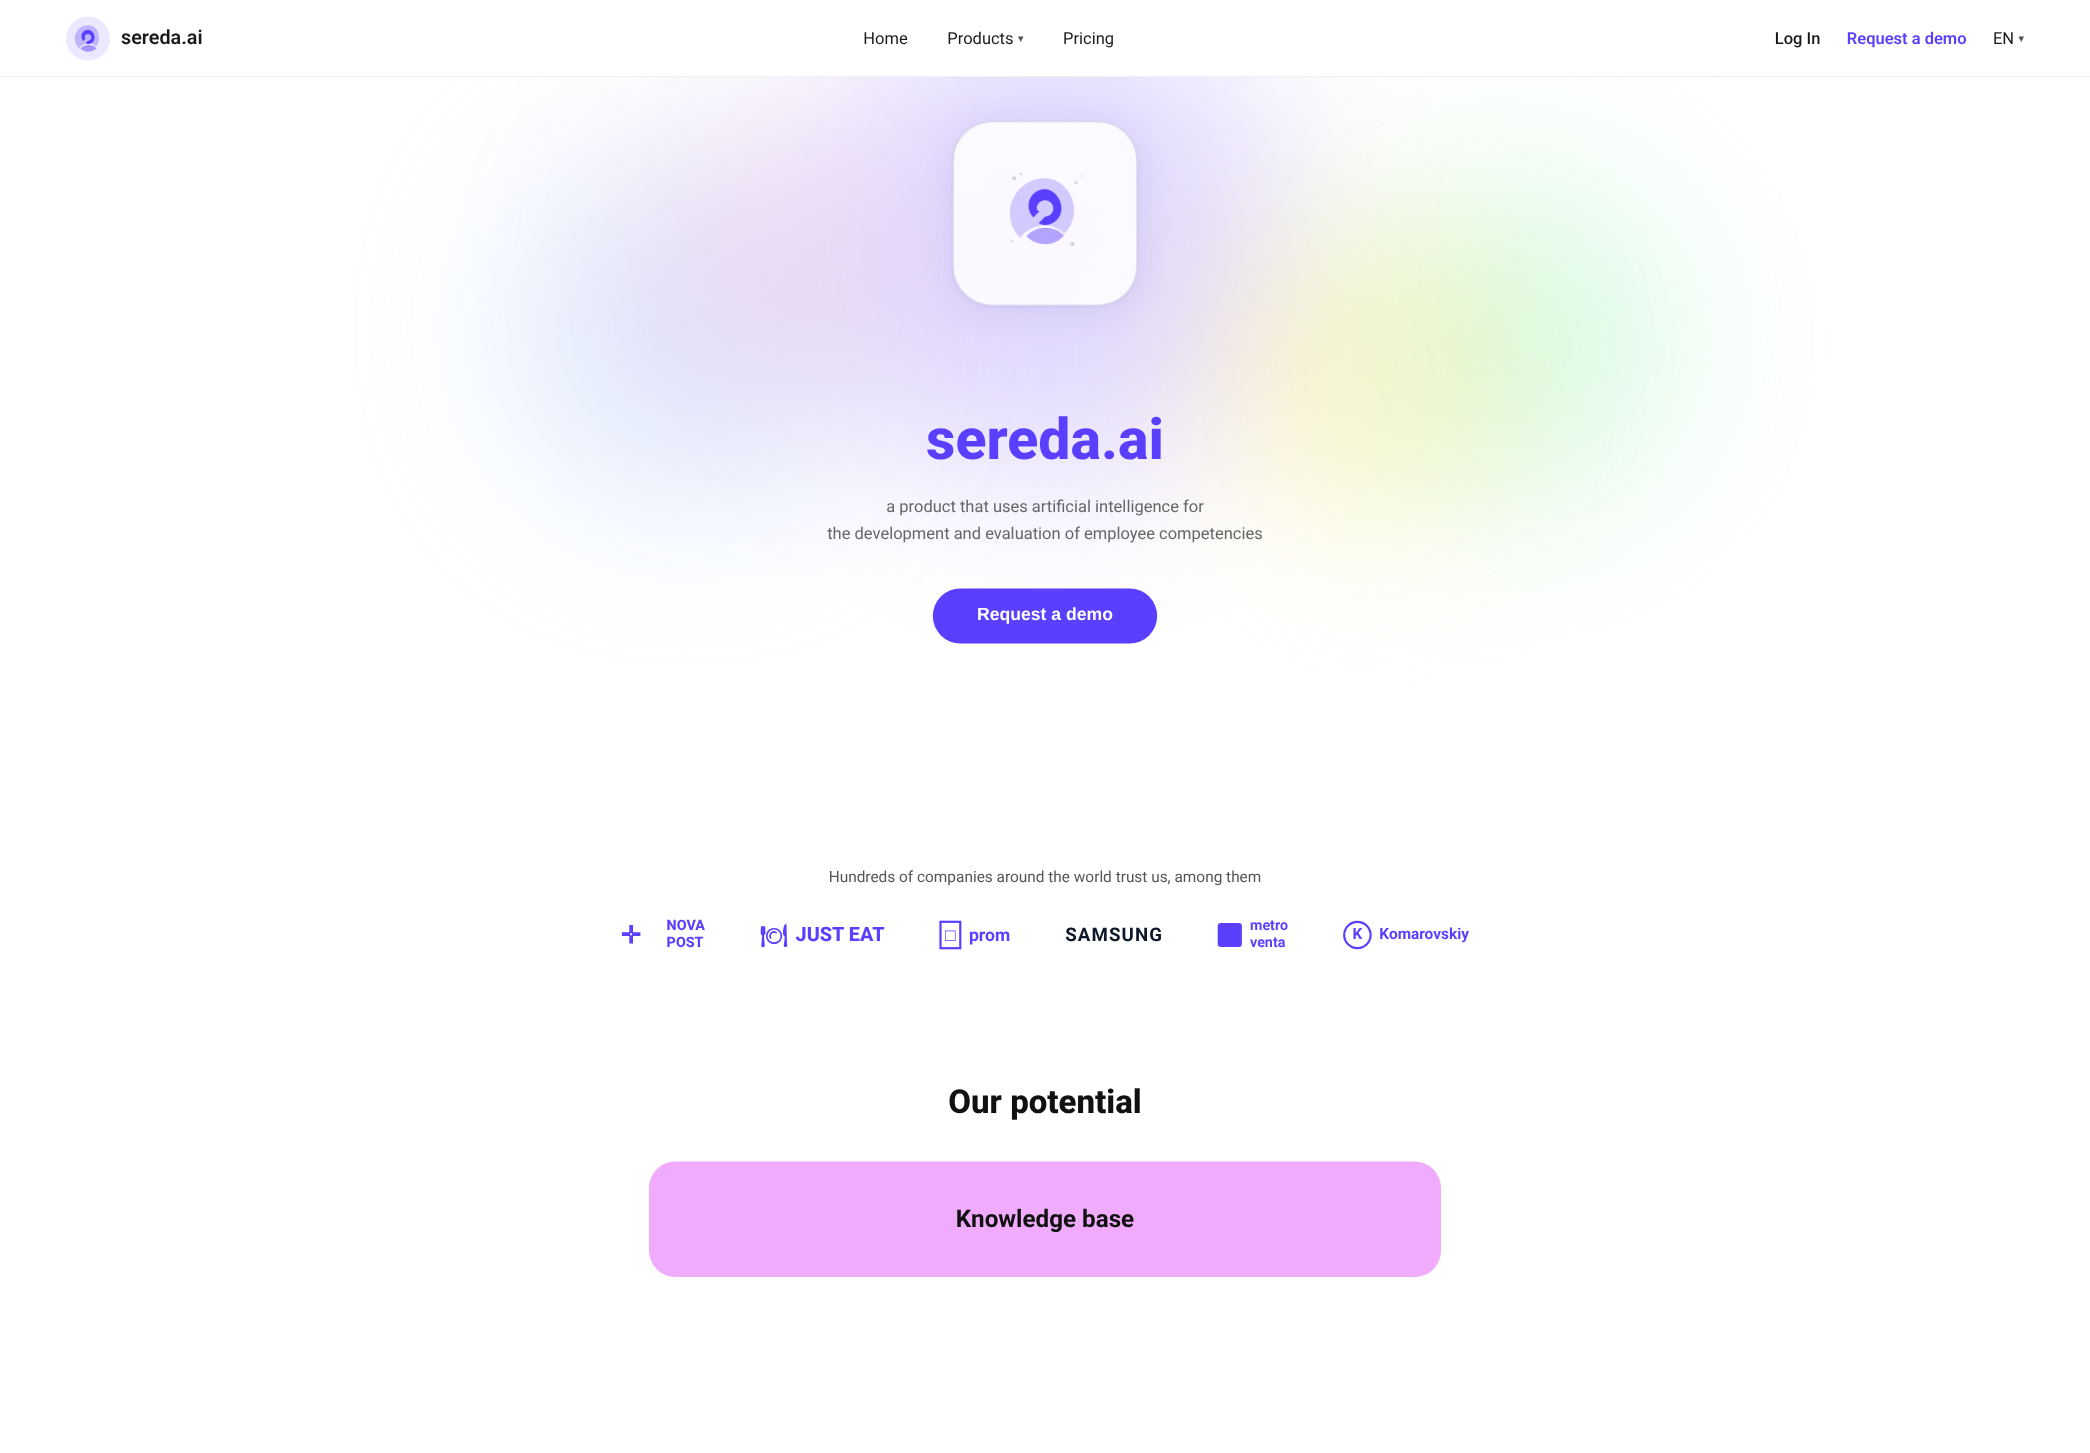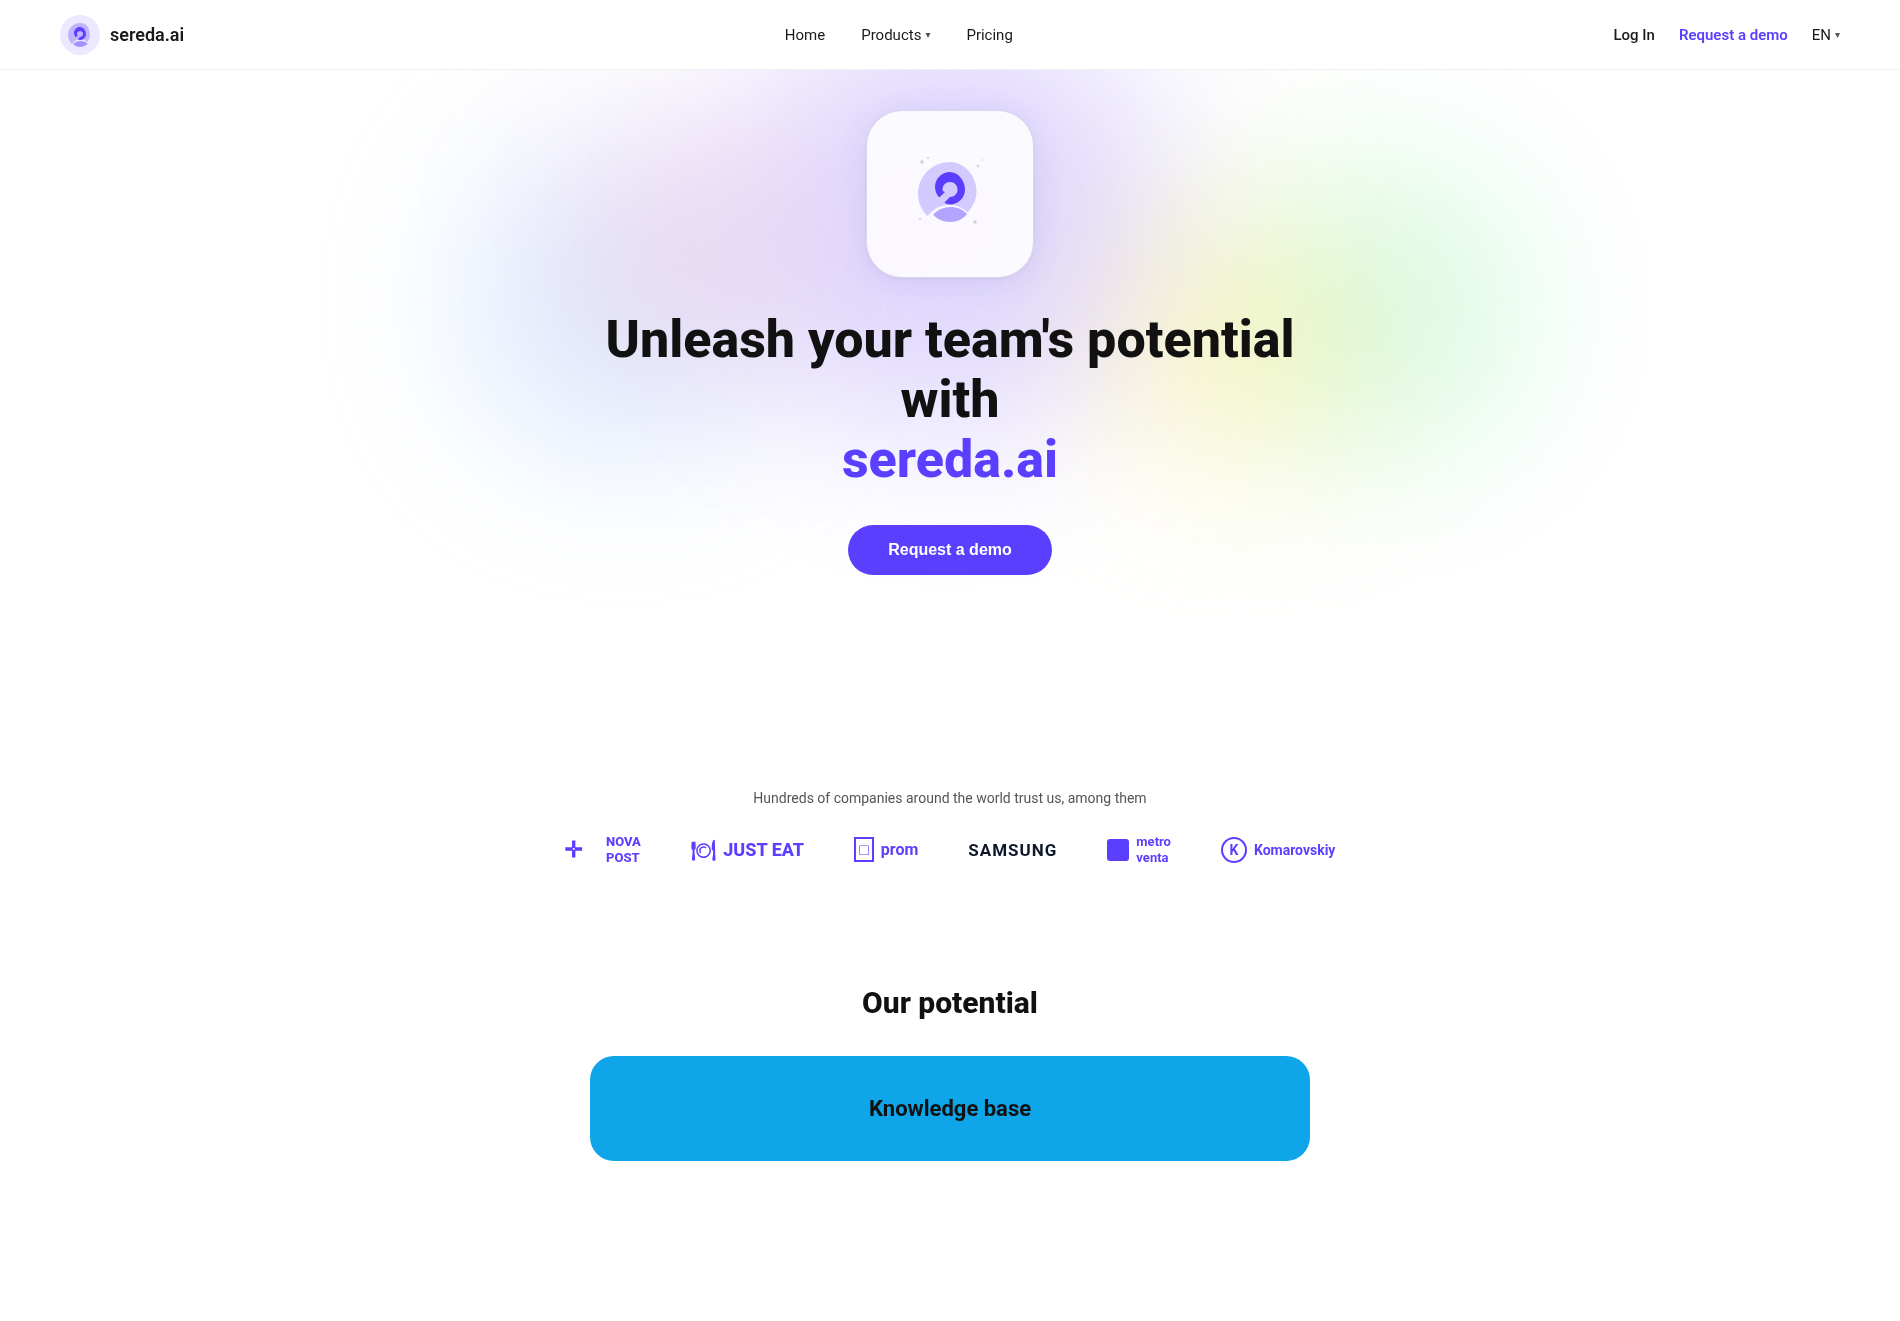--- a/index.html
+++ b/index.html
@@ -234,21 +234,21 @@
       align-items: center;
       padding: 60px 20px 40px;
     }
     .section-title {
       font-size: 30px;
       font-weight: 800;
       color: #111;
       margin-bottom: 36px;
     }
     .product-card {
-      background: #0ea5e9;
+      background: #f0abfc;
       border-radius: 24px;
       width: 720px;
       max-width: 95vw;
       padding: 40px 48px;
       display: flex;
       flex-direction: column;
       align-items: center;
     }
     .product-card-title {
       font-size: 22px;
@@ -313,25 +313,28 @@
         <circle cx="20" cy="75" r="1.2" fill="#aaa" opacity="0.4"></circle>
 
         <path d="M50 18C32.327 18 18 32.327 18 50C18 58.75 21.75 66.75 27.75 72.25C32.25 65.5 40.25 61 49.25 61C56.25 61 62.75 63.75 67.5 68.5C73 63 76.5 55.5 76.5 47C76.5 32.327 64.673 18 50 18Z" fill="#5b3fff" opacity="0.25"></path>
         <path d="M50 78C43.25 78 37.25 75.25 33 70.75C37.5 65.75 43.75 63 50.5 63C57 63 63 65.5 67.25 70C63 75 57 78 50 78Z" fill="#5b3fff" opacity="0.45"></path>
         <path fill-rule="evenodd" clip-rule="evenodd" d="M50 28C41.716 28 35 34.716 35 43C35 47.142 36.68 50.892 39.393 53.607L45 48C43.62 48 42.5 46.88 42.5 45.5C42.5 41.358 45.858 38 50 38C54.142 38 57.5 41.358 57.5 45.5C57.5 49.642 54.142 53 50 53L44.393 58.607C46.108 59.815 48.00 60.5 50 60.5C58.284 60.5 65 53.784 65 45.5C65 37.216 58.284 28 50 28Z" fill="#5b3fff"></path>
       </svg>
     </div>
   </div>
 
   <h1 class="hero-headline">
-    <span>Unleash your team's potential with</span>
     <br>
     <span class="hero-brand">sereda.ai</span>
   </h1>
 
+  <p class="hero-subtitle">
+    <span>a product that uses artificial intelligence for</span><br>
+    <span>the development and evaluation of employee competencies</span>
+  </p>
 
   <div class="hero-cta">
     <button class="btn-demo">Request a demo</button>
   </div>
 </section>
 
 <section class="trust-section">
   <p class="trust-text">Hundreds of companies around the world trust us, among them</p>
   <div class="trust-logos">
 

